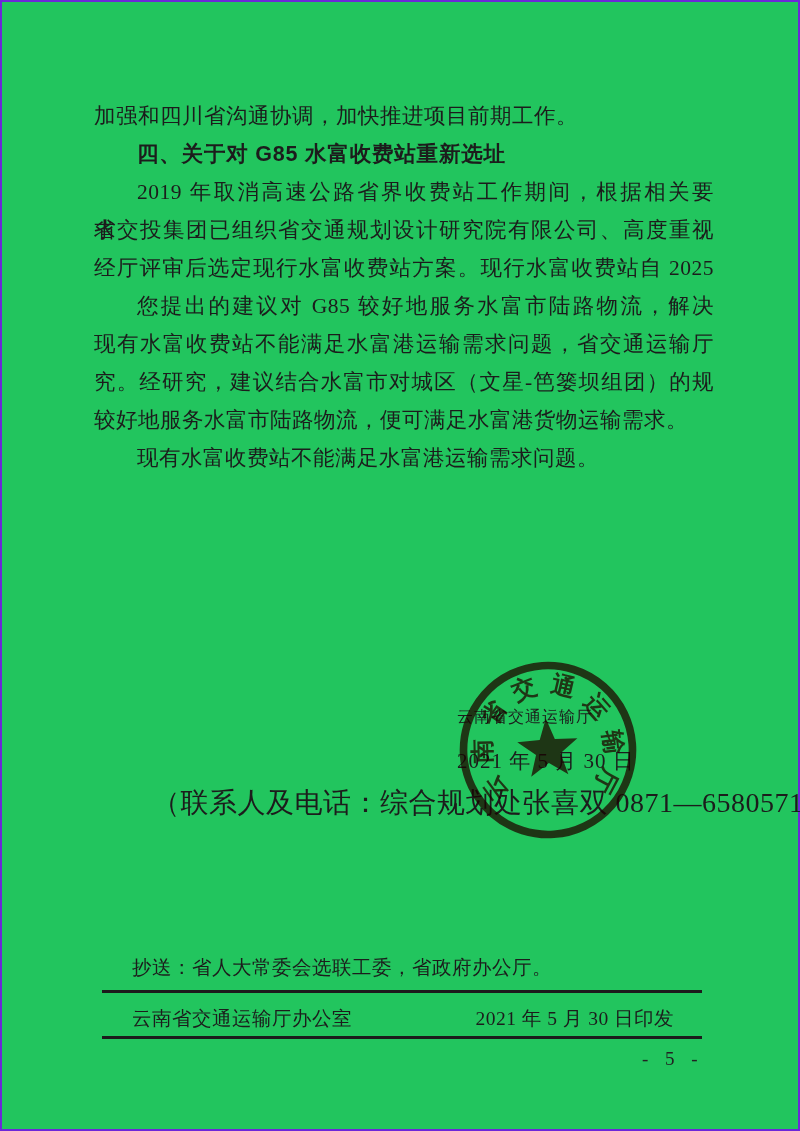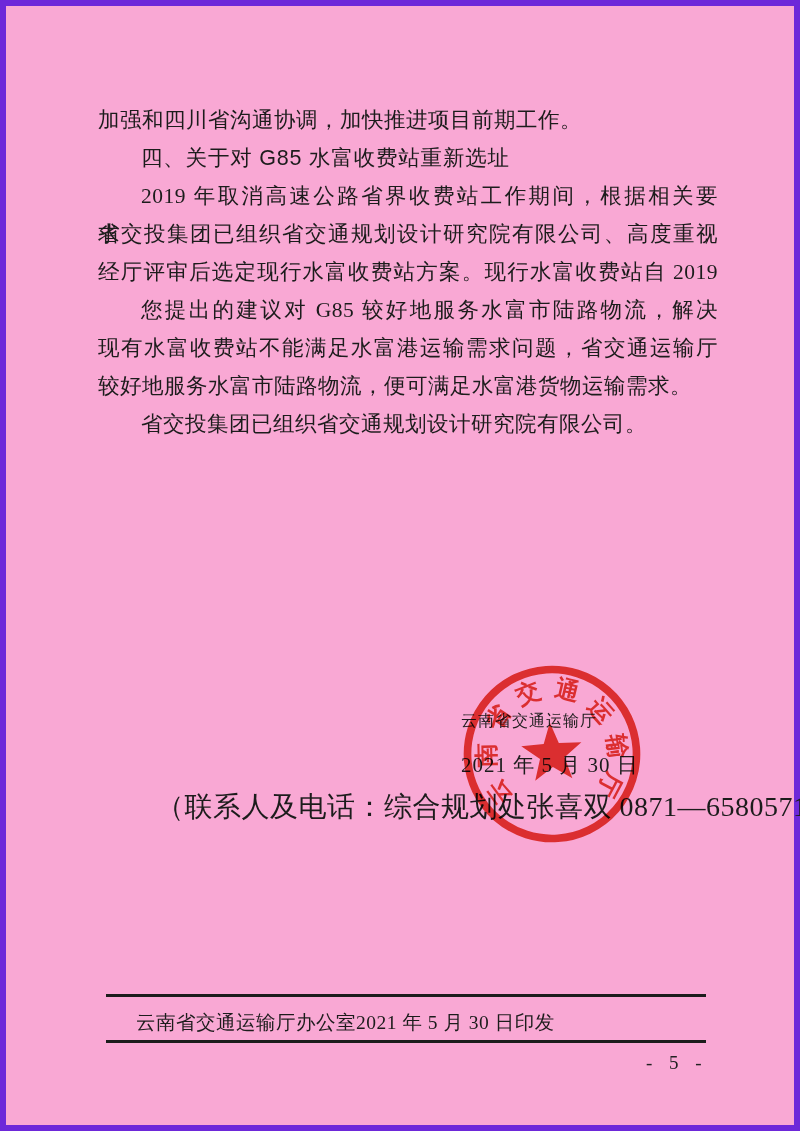--- a/index.html
+++ b/index.html
@@ -6,22 +6,22 @@
   html, body { background: #ffffff; }
   body {
     width: 800px; height: 1131px;
     position: relative;
     font-family: "Liberation Serif", "DejaVu Serif", serif;
     color: #1c1c1c;
     overflow: hidden;
   }
   .page {
     position: absolute; inset: 0;
-    background: #f9a8d4;
-    border: 6px solid #6d28d9;
+    background: #22c55e;
+    border: 2px solid #6d28d9;
   }
   
   .doc-body {
     position: absolute;
     left: 92px; top: 95px; width: 620px;
   }
   .line {
     font-size: 21.5px;
     line-height: 38px;
     height: 38px;
@@ -29,21 +29,21 @@
     text-align: justify;
     text-align-last: justify;
     letter-spacing: 0.5px;
     color: #1c1c1c;
   }
   .line.jfull { white-space: normal; }
   .line.end { text-align-last: left; }
   .line.indent { text-indent: 2em; }
   .line.heading {
     font-family: "Liberation Sans", "DejaVu Sans", sans-serif;
-    font-weight: normal;
+    font-weight: bold;
     text-align-last: left;
     letter-spacing: 0.8px;
   }
   
   .sig-org {
     position: absolute; left: 455px; top: 705px;
     font-size: 16px; letter-spacing: 1px; white-space: nowrap;
   }
   .sig-date {
     position: absolute; left: 455px; top: 745px;
@@ -65,21 +65,21 @@
   
   .cc-line {
     position: absolute; left: 130px; top: 952px;
     font-size: 19.5px; letter-spacing: 0.5px; white-space: nowrap;
   }
   .rule { position: absolute; left: 100px; width: 600px; height: 2.5px; background: #1c1c1c; }
   .rule-top { top: 988px; }
   .rule-bottom { top: 1034px; }
   .footer-row {
     position: absolute; left: 100px; top: 998px; width: 600px; height: 36px;
-    display: flex; align-items: center; 
+    display: flex; align-items: center; justify-content: space-between;
     padding: 0 28px 0 30px;
   }
   .footer-office, .footer-printdate {
     font-size: 19.5px; letter-spacing: 0.5px; white-space: nowrap;
   }
   .page-number {
     position: absolute; left: 640px; top: 1046px;
     font-size: 19px; letter-spacing: 6px; white-space: nowrap;
     color: #222;
   }
@@ -87,25 +87,26 @@
 </head>
 <body>
 
 <div class="page">
 
   <div class="doc-body">
     <div class="line jfull end">加强和四川省沟通协调，加快推进项目前期工作。</div>
     <div class="line heading indent">四、关于对 G85 水富收费站重新选址</div>
     <div class="line jfull indent">2019 年取消高速公路省界收费站工作期间，根据相关要求，</div>
     <div class="line jfull">省交投集团已组织省交通规划设计研究院有限公司、高度重视</div>
-    <div class="line jfull">经厅评审后选定现行水富收费站方案。现行水富收费站自 2019</div>
+    <div class="line jfull">经厅评审后选定现行水富收费站方案。现行水富收费站自 2025</div>
     <div class="line jfull indent">您提出的建议对 G85 较好地服务水富市陆路物流，解决</div>
     <div class="line jfull">现有水富收费站不能满足水富港运输需求问题，省交通运输厅</div>
+    <div class="line jfull">究。经研究，建议结合水富市对城区（文星-笆篓坝组团）的规</div>
     <div class="line jfull end">较好地服务水富市陆路物流，便可满足水富港货物运输需求。</div>
-    <div class="line jfull indent end">省交投集团已组织省交通规划设计研究院有限公司。</div>
+    <div class="line jfull indent end">现有水富收费站不能满足水富港运输需求问题。</div>
   </div>
 
   <div class="sig-org">云南省交通运输厅</div>
   <div class="sig-date">2021 年 5 月 30 日</div>
   <div class="contact-line">（联系人及电话：综合规划处张喜双 0871—65805719）</div>
 
   <svg class="seal" viewBox="0 0 200 200">
     <circle cx="100" cy="100" r="88" fill="none" stroke="#dd2a1b" stroke-width="8"></circle>
     <polygon fill="#dd2a1b" points="100,67 107.9,89.1 131.4,89.8 112.8,104.2 119.4,126.7 100,113.5 80.6,126.7 87.2,104.2 68.6,89.8 92.1,89.1"></polygon>
     <g font-family="Liberation Serif, DejaVu Serif, serif" font-size="25" font-weight="bold" fill="#dd2a1b">
@@ -113,20 +114,21 @@
       <text transform="rotate(-87.1 100 100)" x="100" y="40" text-anchor="middle">南</text>
       <text transform="rotate(-52.3 100 100)" x="100" y="40" text-anchor="middle">省</text>
       <text transform="rotate(-17.4 100 100)" x="100" y="40" text-anchor="middle">交</text>
       <text transform="rotate(17.4 100 100)" x="100" y="40" text-anchor="middle">通</text>
       <text transform="rotate(52.3 100 100)" x="100" y="40" text-anchor="middle">运</text>
       <text transform="rotate(87.1 100 100)" x="100" y="40" text-anchor="middle">输</text>
       <text transform="rotate(122 100 100)" x="100" y="40" text-anchor="middle">厅</text>
     </g>
   </svg>
 
+  <div class="cc-line">抄送：省人大常委会选联工委，省政府办公厅。</div>
 
   <div class="rule rule-top"></div>
   <div class="footer-row">
     <span class="footer-office">云南省交通运输厅办公室</span>
     <span class="footer-printdate">2021 年 5 月 30 日印发</span>
   </div>
   <div class="rule rule-bottom"></div>
 
   <div class="page-number">- 5 -</div>
 

